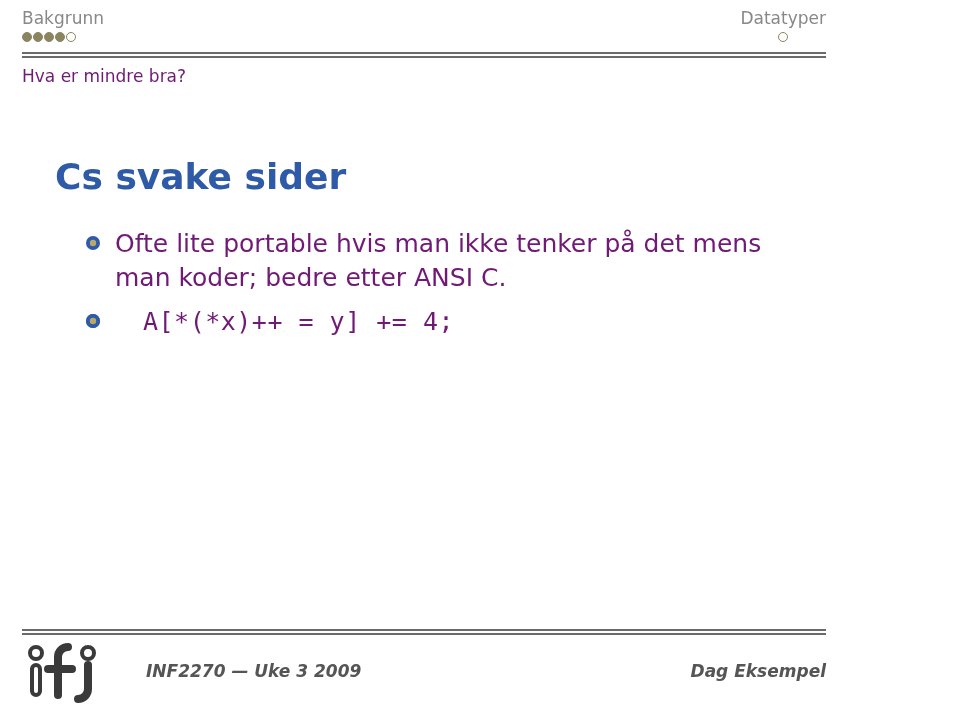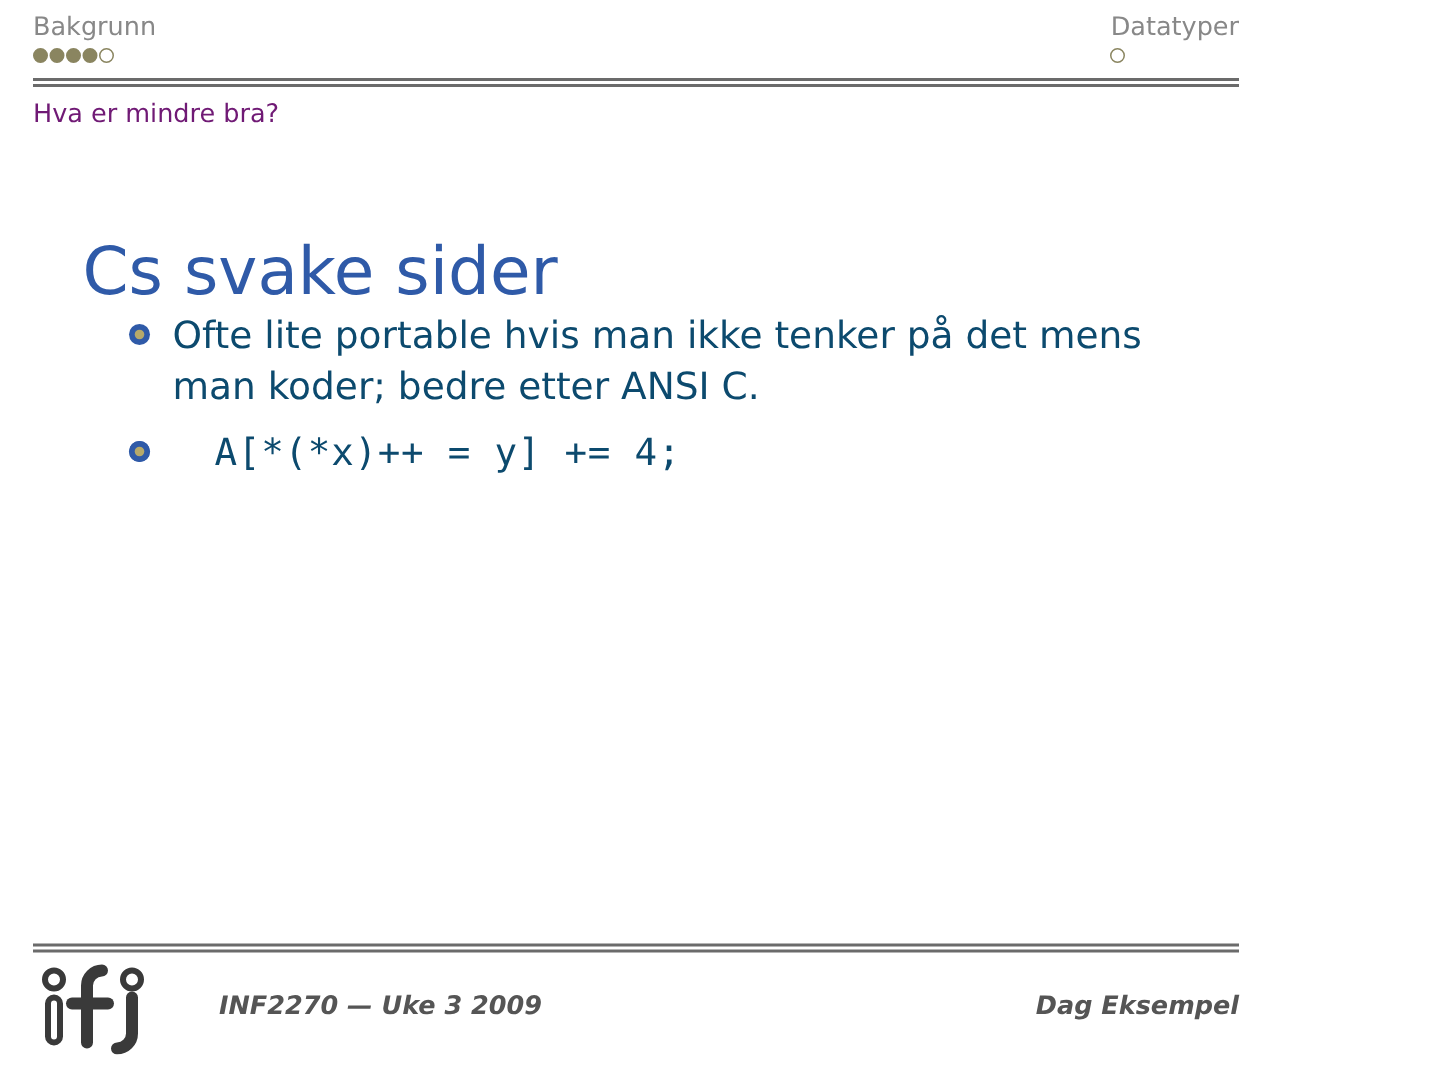--- a/index.html
+++ b/index.html
@@ -5,36 +5,36 @@
   * { margin: 0; padding: 0; box-sizing: border-box; }
   html, body { width: 960px; height: 719px; font-family: "DejaVu Sans", "Verdana", sans-serif; background: #fff; overflow: hidden; }
   
   .slide { width: 848px; height: 719px; position: relative; display: flex; flex-direction: column; }
   
   
   .topnav { display: flex; padding: 8px 22px 0 22px; font-size: 17px; color: #888; }
   .nav-col { display: flex; flex-direction: column; }
   .nav-col.left { flex: 0 0 auto; }
   .nav-col.mid { position: absolute; left: 50%; transform: translateX(-50%); }
-  .nav-col.right { margin-left: auto; text-align: right; align-items: flex-start; }
+  .nav-col.right { margin-left: auto; text-align: right; align-items: center; }
   .nav-label { margin-bottom: 4px; }
   .dots { display: flex; gap: 1px; }
   .dot { width: 10px; height: 10px; border: 1.4px solid #8a8560; border-radius: 50%; background: transparent; }
   .dot.filled { background: #8a8560; }
   
   .rule-area { margin: 10px 22px 0 22px; }
   .rule { height: 2px; background: #6b6b6b; }
   .rule.gap { margin-top: 2px; }
   
   .subtitle { padding: 8px 22px 0 22px; font-size: 17px; color: #701a75; }
   
   .body { flex: 1; padding: 70px 55px 0 55px; }
-  .heading { font-size: 44px; font-weight: normal; color: #2f5aa8; }
+  .heading { font-size: 36px; font-weight: bold; color: #2f5aa8; margin-bottom: 30px; }
   
-  ul.bullets { list-style: none; padding-left: 30px; font-size: 25px; color: #0c4a6e; line-height: 1.35; }
+  ul.bullets { list-style: none; padding-left: 30px; font-size: 25px; color: #701a75; line-height: 1.35; }
   ul.bullets li { position: relative; padding-left: 30px; margin-bottom: 10px; }
   ul.bullets li .bullet-mark { position: absolute; left: 0; top: 8px; width: 16px; height: 16px; }
   .bullet-mark svg { width: 16px; height: 16px; display: block; }
   
   .code { font-family: "DejaVu Sans Mono", "Courier New", monospace; font-size: 25px; margin-top: 6px; margin-left: 28px; letter-spacing: 0.5px; }
   
   
   .footer { position: absolute; left: 0; right: 0; bottom: 0; height: 90px; }
   .foot-rules { margin: 0 22px; }
   .foot-rule { height: 2px; background: #6b6b6b; }

